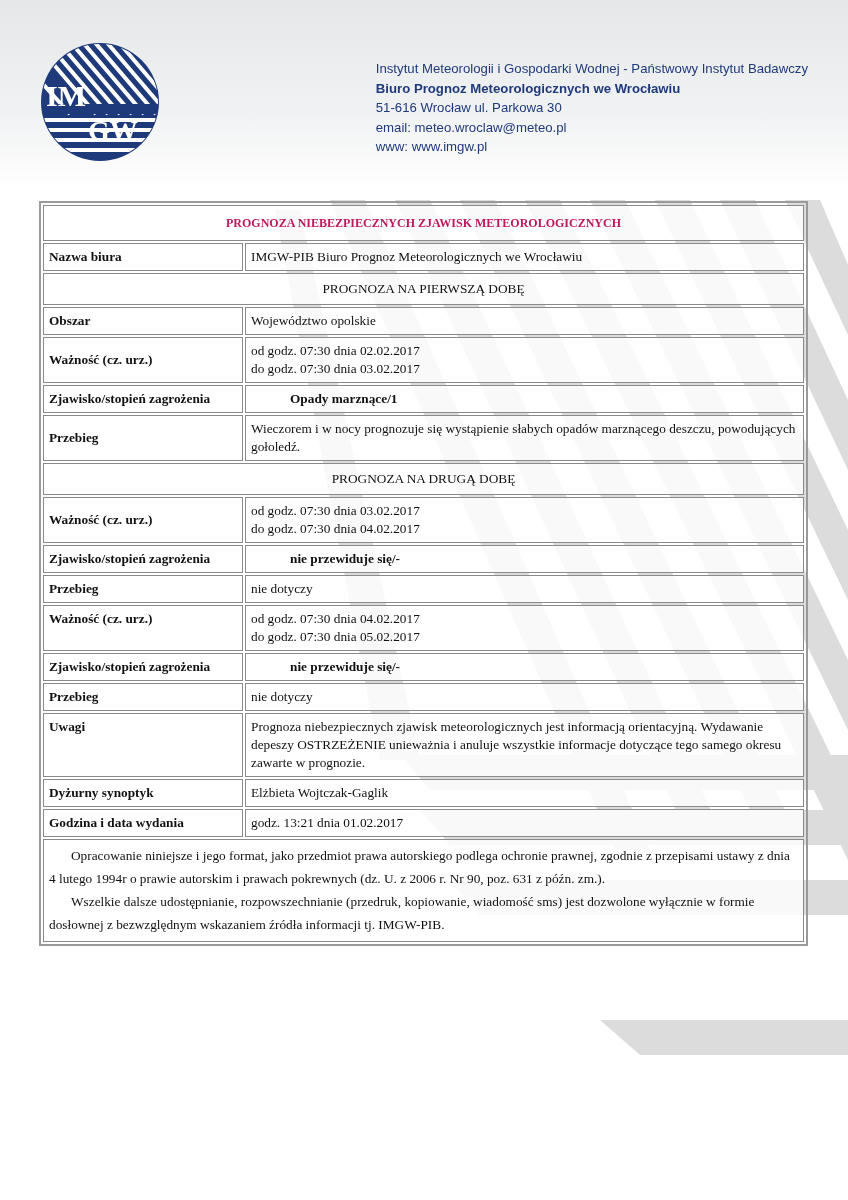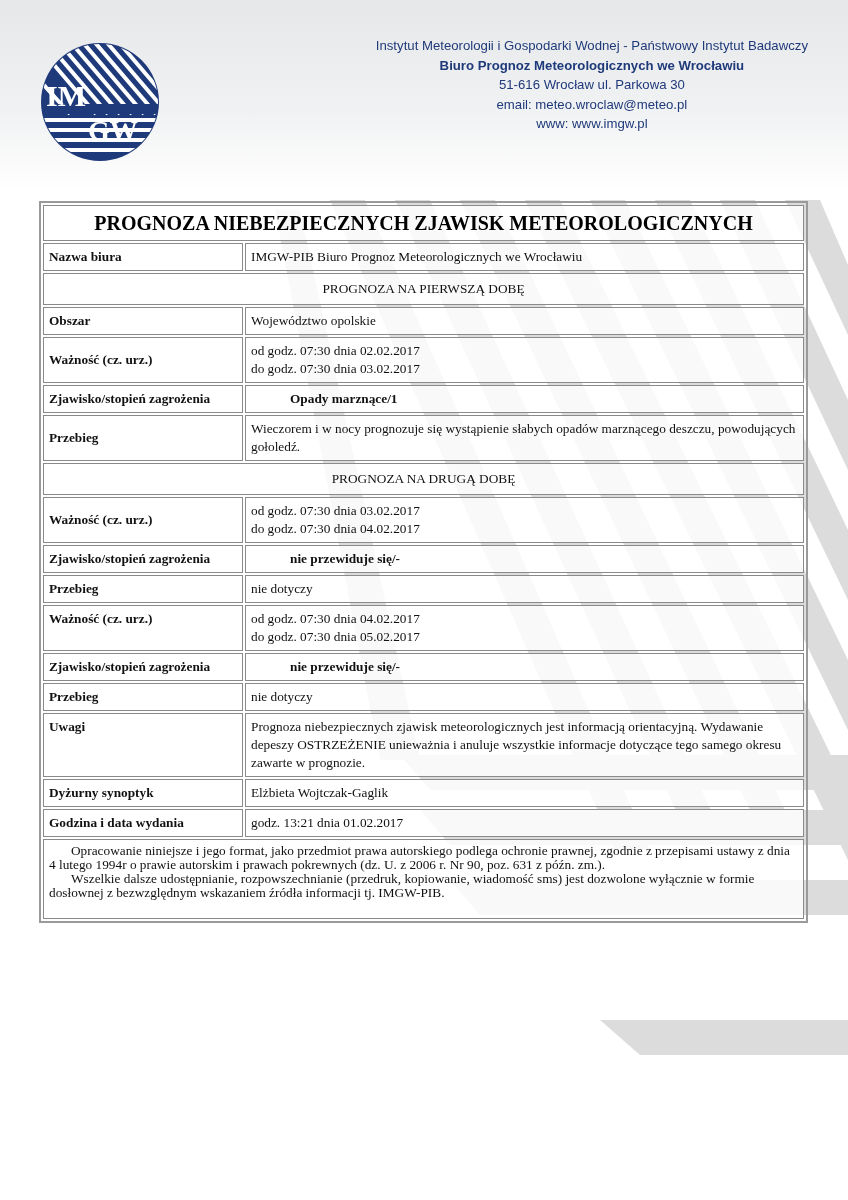--- a/index.html
+++ b/index.html
@@ -12,43 +12,43 @@
   .header-bg {
     position: absolute; left: 0; top: 0; width: 848px; height: 190px;
     background: linear-gradient(to bottom, #e6e7e9 0%, #f1f2f3 60%, #ffffff 100%);
   }
   .stripes {
     position: absolute; left: 0; top: 0; width: 848px; height: 1200px;
     pointer-events: none;
   }
   .logo { position: absolute; left: 40px; top: 42px; width: 120px; height: 120px; }
   .contact {
-    position: absolute; right: 40px; top: 36px; text-align: center;
+    position: absolute; right: 40px; top: 59px; text-align: left;
     font-family: "Liberation Sans", sans-serif; font-size: 13.2px;
     color: #1f3a7a; line-height: 19.5px;
   }
   .contact .bold { font-weight: bold; }
   .sheet {
     position: absolute; left: 39px; top: 201px; width: 769px;
     border: 2px solid #9a9a9a; box-sizing: border-box;
     background: transparent;
   }
   table { border-collapse: separate; border-spacing: 2px; width: 100%; }
   td {
     border: 1px solid #8a8a8a; padding: 4px 5px; font-size: 13.3px;
     line-height: 18px; vertical-align: middle; background: rgba(255,255,255,0.82);
   }
   td.label { width: 188px; font-weight: bold; }
   td.title {
-    text-align: center; color: #000000; font-weight: bold; font-size: 20px;
+    text-align: center; color: #be185d; font-weight: bold; font-size: 12px;
     padding: 7px 5px; height: 20px;
   }
   td.section { text-align: center; padding: 6px 5px; }
   td.top { vertical-align: top; }
-  td.footer { font-size: 13.3px; line-height: 14px; padding: 4px 5px 18px; }
+  td.footer { font-size: 13.3px; line-height: 23px; padding: 4px 5px 5px; }
   .indent { text-indent: 22px; display: block; }
   .b { font-weight: bold; padding-left: 44px; }
 </style>
 </head>
 <body>
 
 <div class="header-bg"></div>
 
 <svg class="stripes" viewBox="0 0 848 1200">
   <g fill="#dcdcdd">

